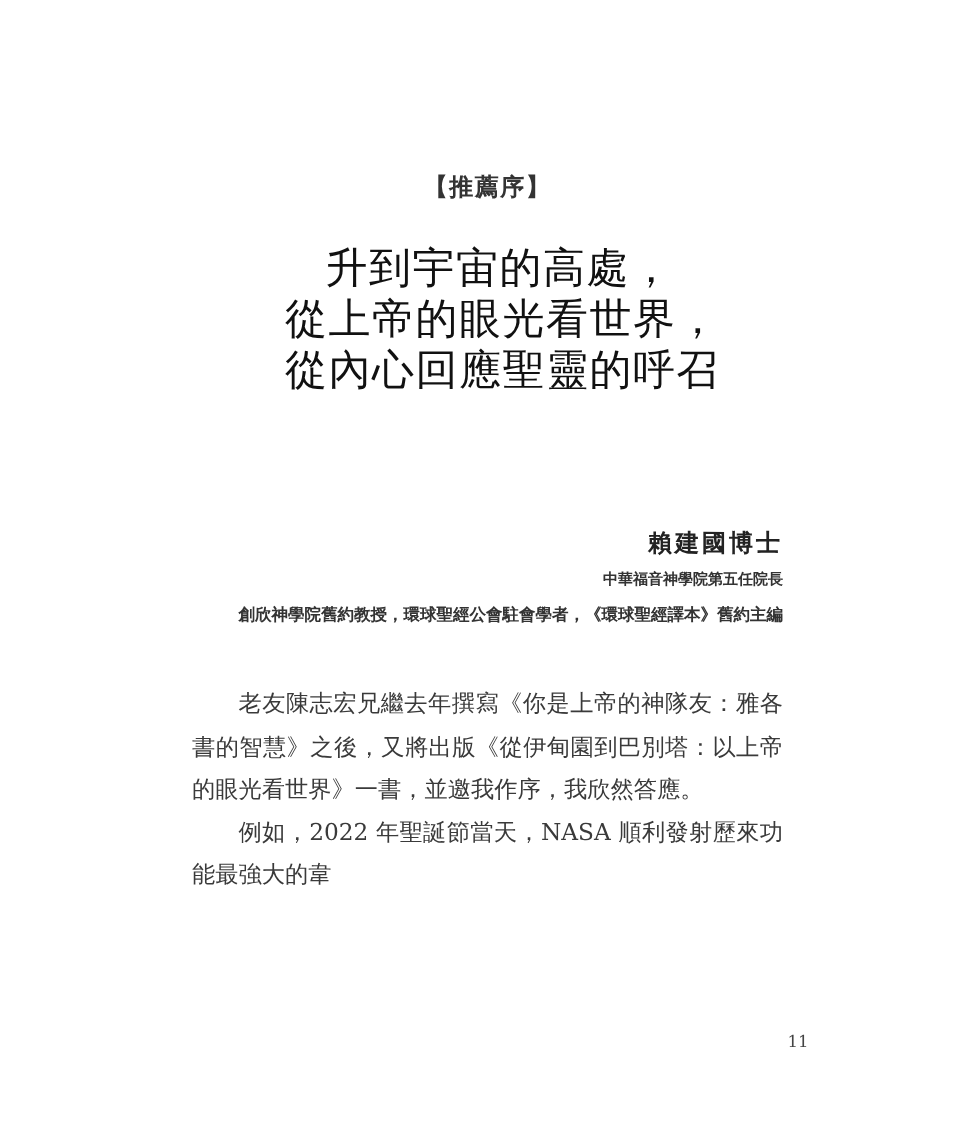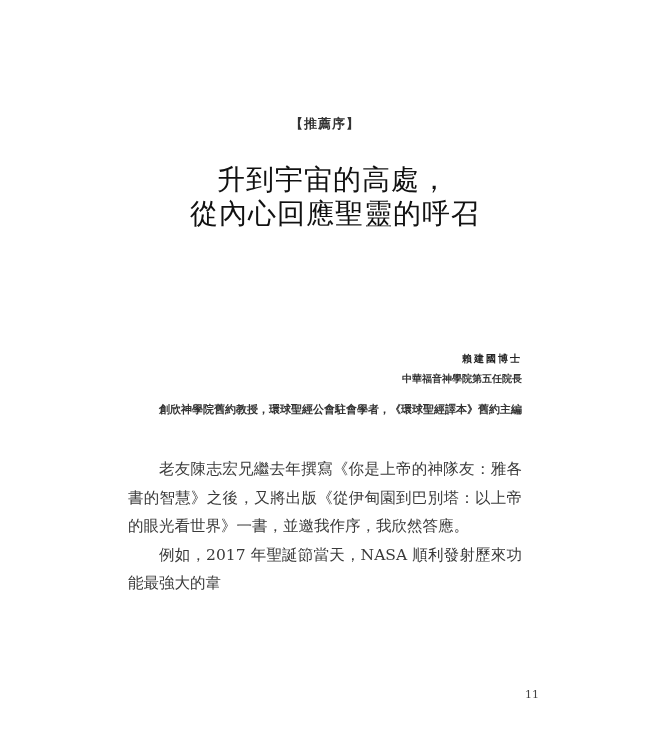--- a/index.html
+++ b/index.html
@@ -22,21 +22,21 @@
       background: #ffffff;
     }
     .section-label {
       position: absolute;
       left: 0;
       width: 650px;
       top: 115px;
       text-align: center;
       font-family: "DejaVu Sans", "Liberation Sans", sans-serif;
       font-weight: bold;
-      font-size: 13px;
+      font-size: 16px;
       color: #333;
       letter-spacing: 1px;
     }
     .title {
       position: absolute;
       left: 190px;
       top: 163px;
       font-family: Liberation Serif, serif;
       font-size: 28px;
       line-height: 34px;
@@ -51,21 +51,21 @@
       padding-left: 27px;
     }
     .author-block {
       position: absolute;
       right: 128px;
       top: 352px;
       text-align: right;
       font-family: "DejaVu Sans", "Liberation Sans", sans-serif;
     }
     .author-name {
-      font-size: 10px;
+      font-size: 16px;
       font-weight: bold;
       letter-spacing: 2px;
       color: #222;
       margin-bottom: 6px;
     }
     .author-title {
       font-size: 10px;
       font-weight: bold;
       color: #333;
     }
@@ -105,30 +105,31 @@
   </style>
 </head>
 <body>
 
 <div class="page">
 
   <div class="section-label">【推薦序】</div>
 
   <div class="title">
     <span class="title-line first">升到宇宙的高處，</span>
+    <span class="title-line">從上帝的眼光看世界，</span>
     <span class="title-line">從內心回應聖靈的呼召</span>
   </div>
 
   <div class="author-block">
     <div class="author-name">賴建國博士</div>
     <div class="author-title">中華福音神學院第五任院長</div>
   </div>
 
   <div class="author-roles">創欣神學院舊約教授，環球聖經公會駐會學者，《環球聖經譯本》舊約主編</div>
 
   <div class="body-text">
     <p>老友陳志宏兄繼去年撰寫《你是上帝的神隊友：雅各書的智慧》之後，又將出版《從伊甸園到巴別塔：以上帝的眼光看世界》一書，並邀我作序，我欣然答應。</p>
-    <p>例如，2017 年聖誕節當天，NASA 順利發射歷來功能最強大的韋</p>
+    <p>例如，2022 年聖誕節當天，NASA 順利發射歷來功能最強大的韋</p>
   </div>
 
   <div class="page-number">11</div>
 
 </div>
 
 </body></html>

